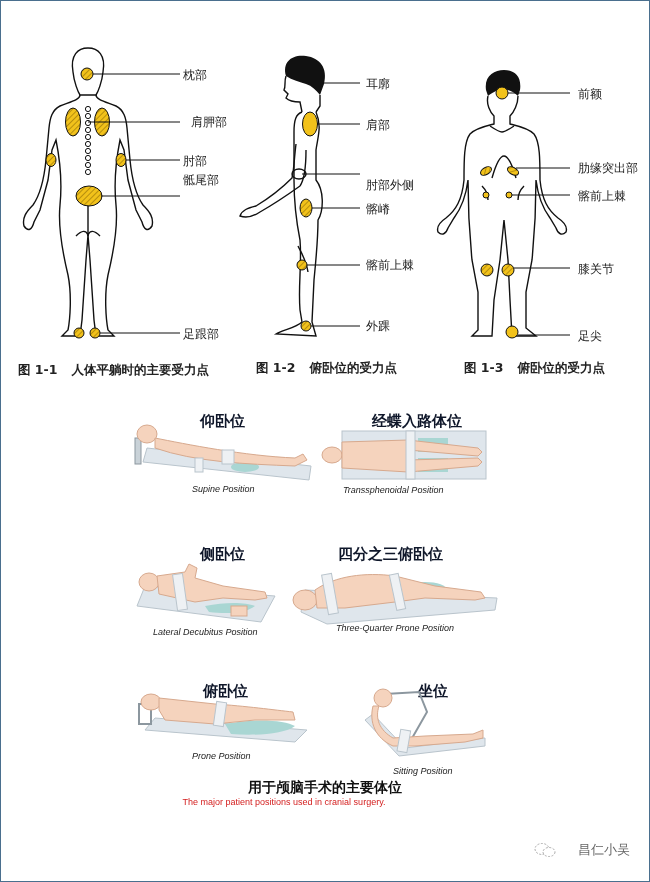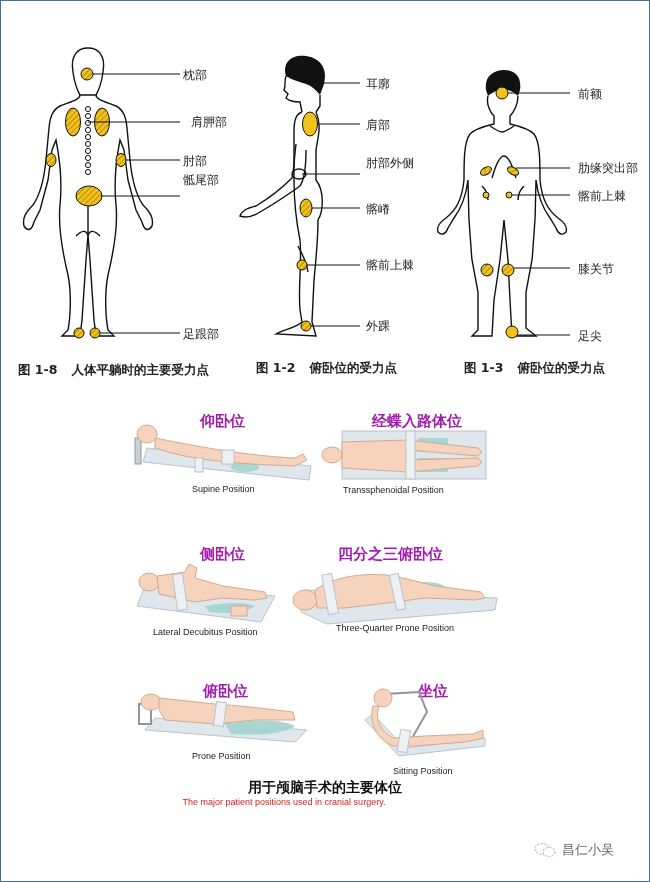--- a/index.html
+++ b/index.html
@@ -1,25 +1,25 @@
 <!DOCTYPE html>
 <html><head>
 <meta charset="utf-8">
 <style>
   html,body{margin:0;padding:0;background:#fff;}
   body{width:650px;height:882px;position:relative;overflow:hidden;font-family:"Liberation Sans","DejaVu Sans",sans-serif;}
   .frame{position:absolute;left:0;top:0;width:648px;height:880px;border:1px solid #4a6f8e;box-sizing:content-box;}
   .lbl{position:absolute;font-family:"DejaVu Serif","Liberation Serif",serif;font-size:12px;color:#222;white-space:nowrap;}
   .cap{position:absolute;font-family:"DejaVu Sans","Liberation Sans",sans-serif;font-size:12.5px;font-weight:bold;color:#222;white-space:nowrap;}
   .cap .num{margin-right:14px;}
-  .ttl{position:absolute;font-family:"DejaVu Serif","Liberation Serif",serif;font-size:15px;font-weight:bold;color:#a21caf;white-space:nowrap;}
-  .en{position:absolute;font-family:"Liberation Sans","DejaVu Sans",sans-serif;font-size:9px;color:#222;white-space:nowrap;}
+  .ttl{position:absolute;font-family:"DejaVu Serif","Liberation Serif",serif;font-size:15px;font-weight:bold;color:#0f172a;white-space:nowrap;}
+  .en{position:absolute;font-family:"Liberation Sans","DejaVu Sans",sans-serif;font-size:9px;color:#222;white-space:nowrap;font-style:italic;}
   .main-title{position:absolute;left:0;width:650px;top:779px;text-align:center;font-family:"DejaVu Sans","Liberation Sans",sans-serif;font-size:14px;font-weight:bold;color:#111;}
   .sub-title{position:absolute;left:0;width:568px;top:797px;text-align:center;font-family:"Liberation Sans","DejaVu Sans",sans-serif;font-size:9px;color:#d42020;}
-  .wm{position:absolute;left:534px;top:841px;display:flex;align-items:center;gap:6px;font-family:"DejaVu Sans",sans-serif;font-size:13px;color:#666;}
+  .wm{position:absolute;left:534px;top:841px;display:flex;align-items:center;gap:22px;font-family:"DejaVu Sans",sans-serif;font-size:13px;color:#666;}
   svg{position:absolute;overflow:visible;}
 </style>
 </head>
 <body>
 
 <div class="frame"></div>
 
 <svg width="0" height="0" style="position:absolute">
   <defs>
     <pattern id="hatch" patternUnits="userSpaceOnUse" width="4" height="4" patternTransform="rotate(45)">
@@ -69,21 +69,21 @@
     <line x1="126" y1="160" x2="180" y2="160"></line>
     <line x1="101" y1="196" x2="180" y2="196"></line>
     <line x1="100" y1="333" x2="180" y2="333"></line>
   </g>
 </svg>
 <div class="lbl" style="left:183px;top:67px">枕部</div>
 <div class="lbl" style="left:191px;top:114px">肩胛部</div>
 <div class="lbl" style="left:183px;top:153px">肘部</div>
 <div class="lbl" style="left:183px;top:172px">骶尾部</div>
 <div class="lbl" style="left:183px;top:326px">足跟部</div>
-<div class="cap" style="left:18px;top:362px"><span class="num">图 1-8</span><span>人体平躺时的主要受力点</span></div>
+<div class="cap" style="left:18px;top:362px"><span class="num">图 1-1</span><span>人体平躺时的主要受力点</span></div>
 
 <svg style="left:220px;top:40px" width="220" height="320" viewBox="0 0 220 320">
 
   <path d="M66,36 C62,22 72,14 86,16 C100,18 108,28 104,44 L100,55 C96,50 92,46 86,44 C80,42 72,40 66,36 Z" fill="#111"></path>
   <g fill="none" stroke="#111" stroke-width="1.4">
     <path d="M66,36 C64,42 66,46 64,50 L68,54 L66,58 C70,62 76,62 80,62 L82,72"></path>
     <path d="M100,55 L100,66 L96,72"></path>
 
     <path d="M82,72 C76,74 74,80 74,92 L74,140 C74,160 76,180 80,200 C82,225 78,245 80,270 L82,282 C76,288 62,290 56,294 L96,296 L92,282 L94,240 C96,220 98,200 98,180 C104,170 104,150 96,140 L96,110 C98,96 102,86 96,72"></path>
 
@@ -103,21 +103,21 @@
     <line x1="102" y1="43" x2="140" y2="43"></line>
     <line x1="97" y1="84" x2="140" y2="84"></line>
     <line x1="82" y1="134" x2="140" y2="134"></line>
     <line x1="92" y1="168" x2="140" y2="168"></line>
     <line x1="87" y1="225" x2="140" y2="225"></line>
     <line x1="91" y1="286" x2="140" y2="286"></line>
   </g>
 </svg>
 <div class="lbl" style="left:366px;top:76px">耳廓</div>
 <div class="lbl" style="left:366px;top:117px">肩部</div>
-<div class="lbl" style="left:366px;top:155px">肘部外侧</div>
+<div class="lbl" style="left:366px;top:177px">肘部外侧</div>
 <div class="lbl" style="left:366px;top:201px">髂嵴</div>
 <div class="lbl" style="left:366px;top:257px">髂前上棘</div>
 <div class="lbl" style="left:366px;top:318px">外踝</div>
 <div class="cap" style="left:256px;top:360px"><span class="num">图 1-2</span><span>俯卧位的受力点</span></div>
 
 <svg style="left:420px;top:60px" width="230" height="300" viewBox="0 0 230 300">
   <path d="M66,30 C64,16 74,10 84,10 C94,10 102,16 100,30 L98,36 C92,30 84,28 78,30 C74,32 70,34 68,36 Z" fill="#111"></path>
   <g fill="none" stroke="#111" stroke-width="1.4">
     <path d="M68,36 C66,44 70,52 74,56 L74,64 C66,66 56,68 50,74 C44,82 44,100 44,120 C42,140 36,150 26,158 C20,162 16,166 18,172 C22,176 26,174 28,168 L34,158 C40,150 46,136 48,120 C48,150 50,180 52,200 L58,232 L58,270 L52,276 L72,276 L74,240 L80,200 L84,160 L88,200 L90,240 L92,276 L116,276 L106,268 L106,232 L112,200 C114,180 116,150 116,120 C118,136 124,150 130,158 L136,168 C138,174 142,176 146,172 C148,166 144,162 138,158 C128,150 122,140 120,120 C120,100 120,82 114,74 C108,68 98,66 90,64 L90,56 C94,52 98,44 98,36"></path>
     <path d="M70,66 C76,70 80,72 82,72 C84,72 88,70 94,66"></path>

